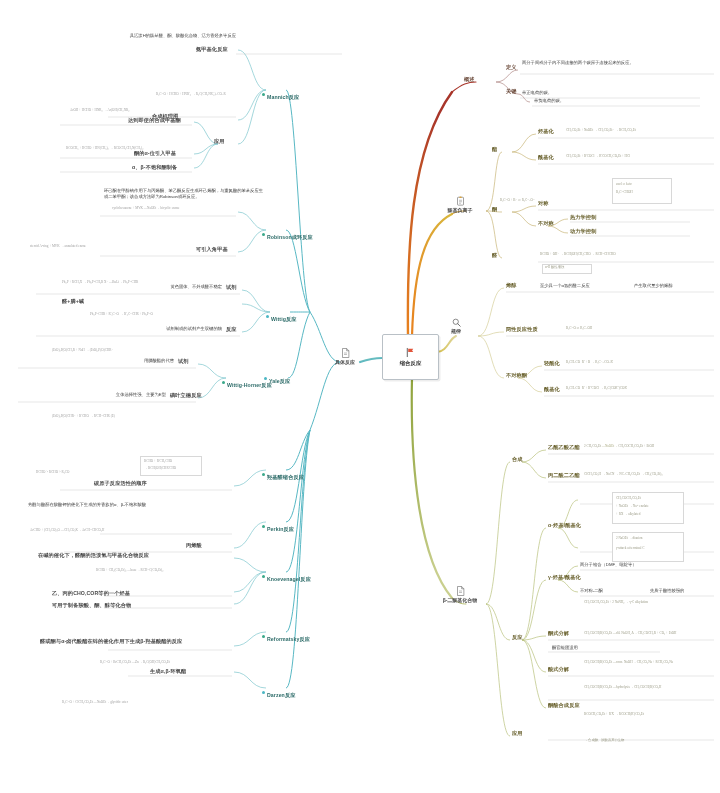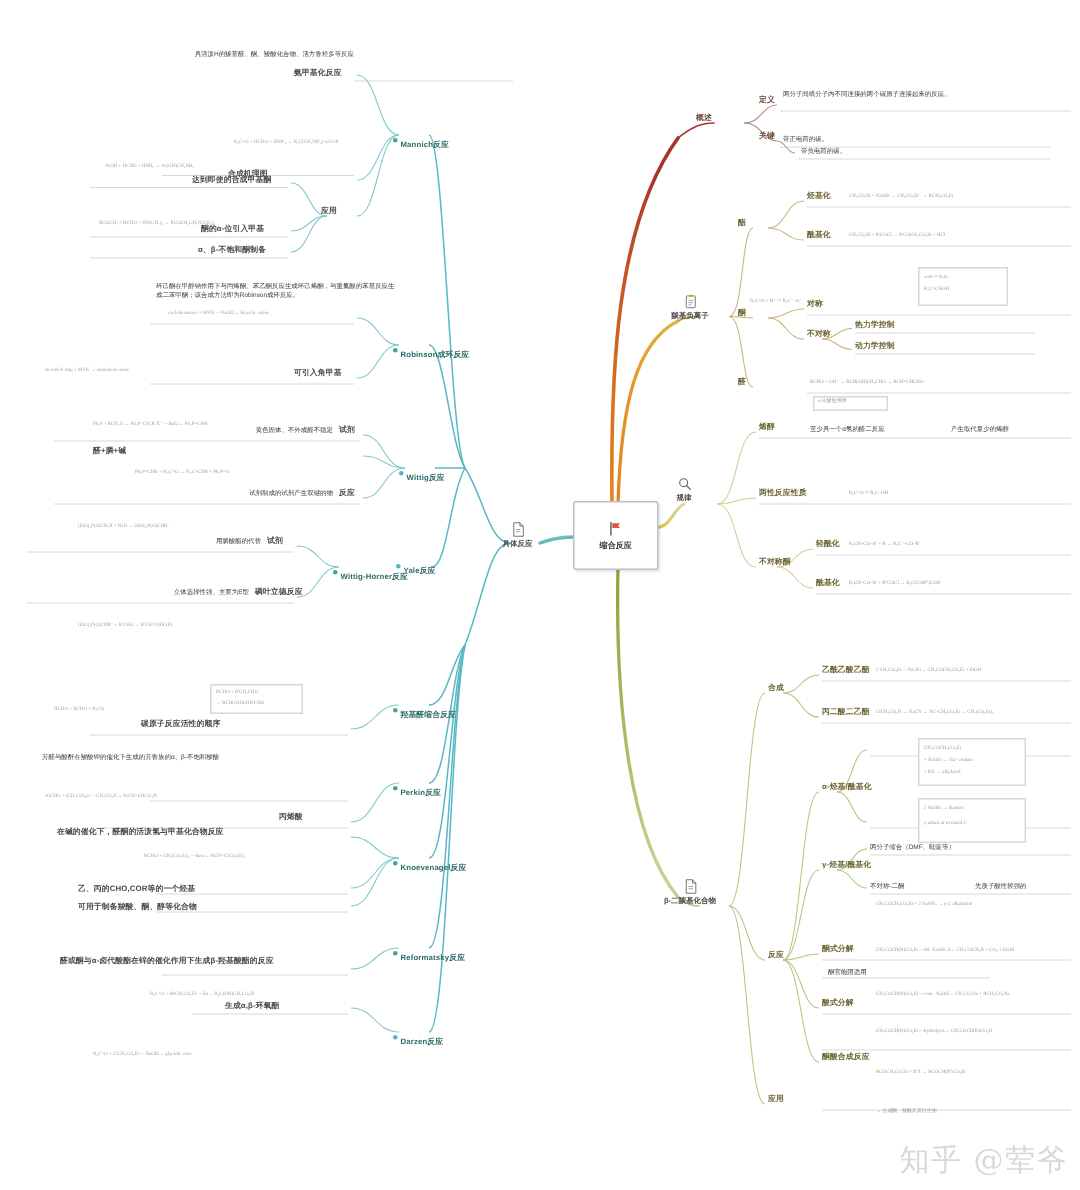--- a/index.html
+++ b/index.html
@@ -437,14 +437,13 @@
   </div>
   <div class="node lbl gray" style="left:40px;top:638px;">醛或酮与α-卤代酸酯在锌的催化作用下生成β-羟基酸酯的反应</div>
   <div class="chem" style="left:100px;top:660px;">R₂C=O + BrCH₂CO₂Et —Zn→ R₂C(OH)CH₂CO₂Et</div>
 
   <div class="node" style="left:262px;top:682px;">
     <span class="bul t"></span><span class="lbl teal">Darzen反应</span>
   </div>
   <div class="node lbl gray" style="left:150px;top:668px;">生成α,β-环氧酯</div>
   <div class="chem" style="left:62px;top:700px;">R₂C=O + ClCH₂CO₂Et —NaOEt→ glycidic ester</div>
 
-  <div id="wm">知乎 @荤爷</div>
 </div>
 
 </body></html>

